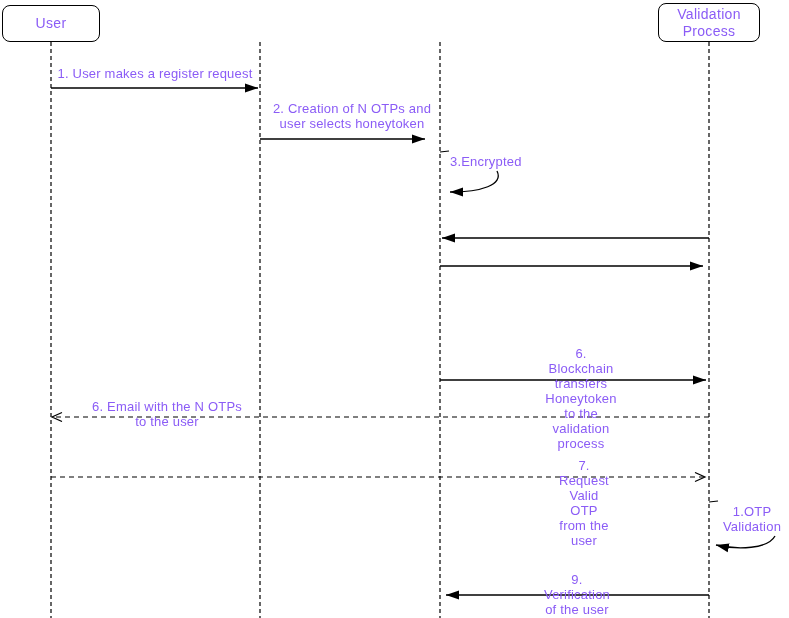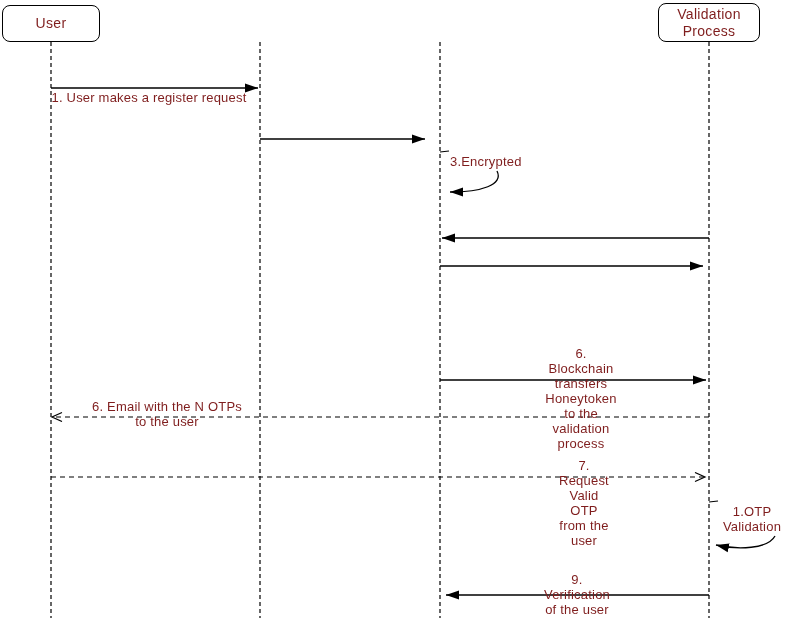--- a/index.html
+++ b/index.html
@@ -9,21 +9,21 @@
     height: 618px;
     background: #ffffff;
     overflow: hidden;
   }
   .diagram {
     position: relative;
     width: 635px;
     height: 618px;
     background: #ffffff;
     font-family: "Liberation Sans", sans-serif;
-    color: #7f1d1d;
+    color: #8b5cf6;
   }
   .connector-layer {
     position: absolute;
     left: 0; top: 0;
     width: 789px;
     height: 618px;
   }
   .actor {
     position: absolute;
     box-sizing: border-box;
@@ -93,21 +93,23 @@
     <line x1="709" y1="502" x2="718" y2="501" stroke="#000000" stroke-width="1.2"></line>
     <path d="M 775 536 C 768 549 738 550 716 545" fill="none" stroke="#000000" stroke-width="1.3" marker-end="url(#mFill)"></path>
 
     <line x1="709" y1="595" x2="446" y2="595" stroke="#000000" stroke-width="1.3" marker-end="url(#mFill)"></line>
   </svg>
 
   <div class="actor" style="left:2px; top:5px; width:98px; height:37px;">User</div>
   <div class="actor" style="left:658px; top:3px; width:102px; height:39px;">Validation
 Process</div>
 
-  <div class="msg" style="left:149px; top:66px;margin-top:24px;">1. User makes a register request</div>
+  <div class="msg" style="left:155px; top:66px;">1. User makes a register request</div>
+  <div class="msg" style="left:352px; top:101px;">2. Creation of N OTPs and
+user selects honeytoken</div>
   <div class="msg left-align" style="left:450px; top:154px;">3.Encrypted</div>
   <div class="msg" style="left:581px; top:346px;">6. Blockchain transfers Honeytoken
 to the validation process</div>
   <div class="msg" style="left:167px; top:399px;">6. Email with the N OTPs
 to the user</div>
   <div class="msg" style="left:584px; top:458px;">7. Request Valid OTP from the user</div>
   <div class="msg" style="left:752px; top:504px;">1.OTP
 Validation</div>
   <div class="msg" style="left:577px; top:572px;">9. Verification of the user</div>
 

